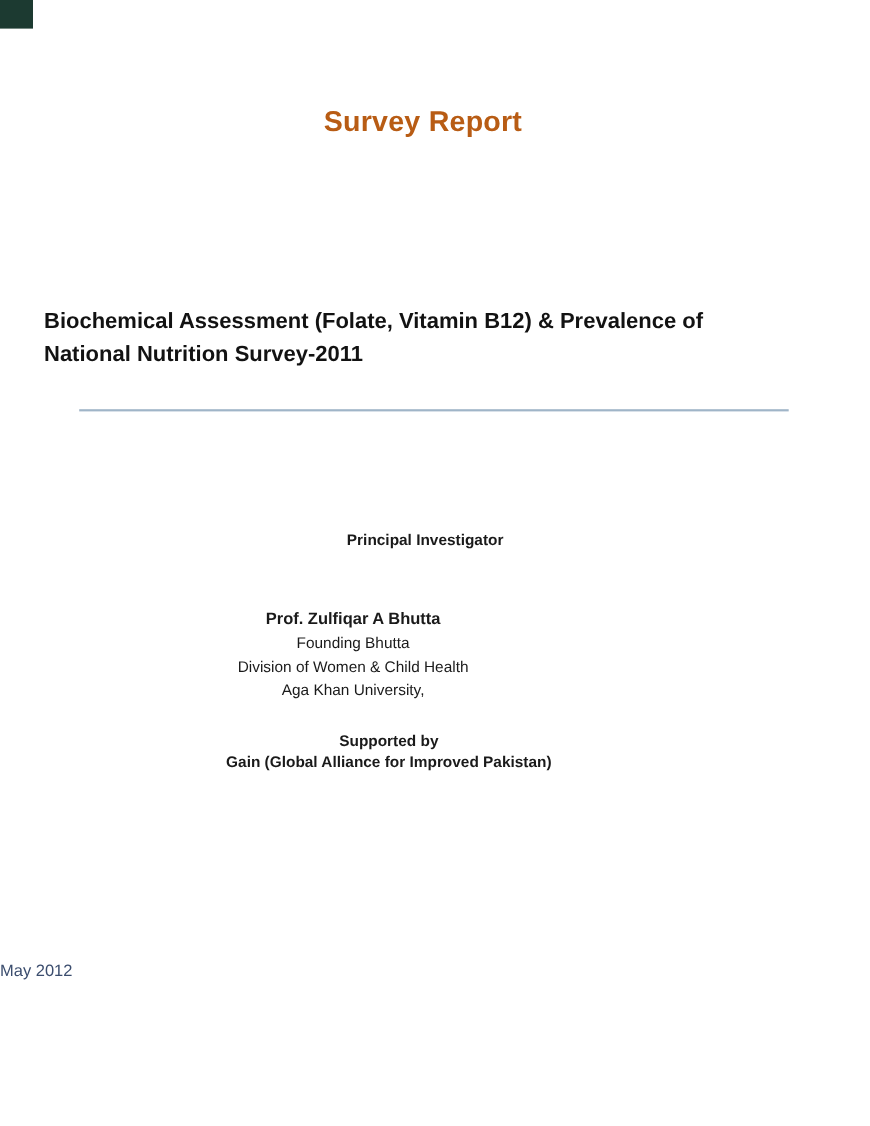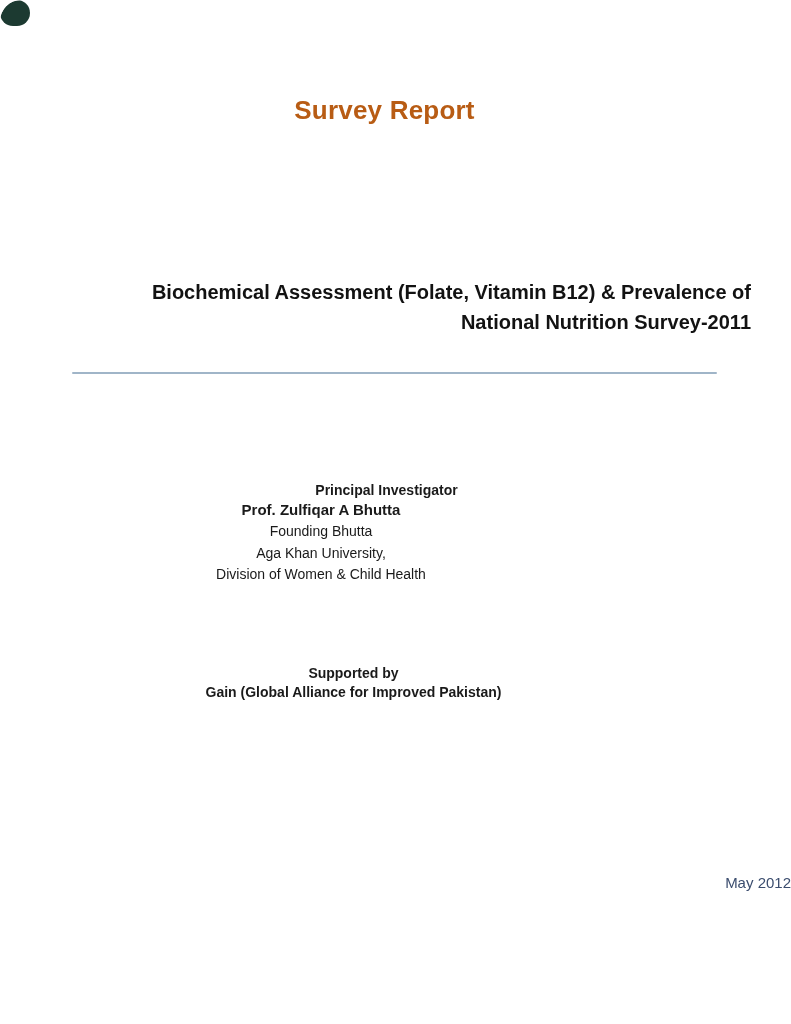--- a/index.html
+++ b/index.html
@@ -1,15 +1,15 @@
 <!DOCTYPE html>
 <html><head>
 <meta charset="utf-8">
 <style>
-  * { box-sizing: border-box; border-radius: 21px; }
+  * { box-sizing: border-box; }
   html, body {
     margin: 0;
     padding: 0;
     background: #ffffff;
   }
   .page {
     position: relative;
     width: 791px;
     height: 1024px;
     background: #ffffff;
@@ -35,21 +35,21 @@
     font-size: 26px;
     font-weight: 700;
     letter-spacing: 0.2px;
     color: #b85c14;
   }
   .main-title {
     position: absolute;
     top: 277px;
     left: 40px;
     width: 711px;
-    text-align: right;
+    text-align: left;
     font-size: 20px;
     font-weight: 700;
     line-height: 30px;
     color: #121212;
   }
   .title-divider {
     position: absolute;
     top: 372px;
     left: 72px;
     width: 645px;
@@ -62,21 +62,21 @@
     position: absolute;
     top: 482px;
     left: -9px;
     width: 791px;
     text-align: center;
     font-size: 14px;
     font-weight: 700;
   }
   .pi-block {
     position: absolute;
-    top: 499px;
+    top: 552px;
     left: 0;
     width: 642px;
     text-align: center;
     font-size: 14px;
     line-height: 21.8px;
     color: #1a1a1a;
   }
   .pi-block .name {
     font-size: 15px;
     font-weight: 700;
@@ -89,21 +89,21 @@
     text-align: center;
     font-size: 14px;
     font-weight: 700;
     line-height: 18.5px;
   }
   .date-line {
     position: absolute;
     top: 874px;
     left: 0;
     width: 791px;
-    text-align: right;
+    text-align: left;
     font-size: 15px;
     color: #3b4d6e;
   }
 </style>
 </head>
 <body>
 
 <div class="page">
 
   <div class="corner-mark"></div>
@@ -115,22 +115,22 @@
     <div class="title-line">National Nutrition Survey-2011</div>
   </div>
 
   <hr class="title-divider">
 
   <div class="pi-heading">Principal Investigator</div>
 
   <div class="pi-block">
     <div class="name">Prof. Zulfiqar A Bhutta</div>
     <div>Founding Bhutta</div>
+    <div>Division of Women &amp; Child Health</div>
     <div>Aga Khan University,</div>
-    <div>Division of Women &amp; Child Health</div>
   </div>
 
   <div class="support-block">
     <div>Supported by</div>
     <div>Gain (Global Alliance for Improved Pakistan)</div>
   </div>
 
   <div class="date-line">May 2012</div>
 
 </div>

